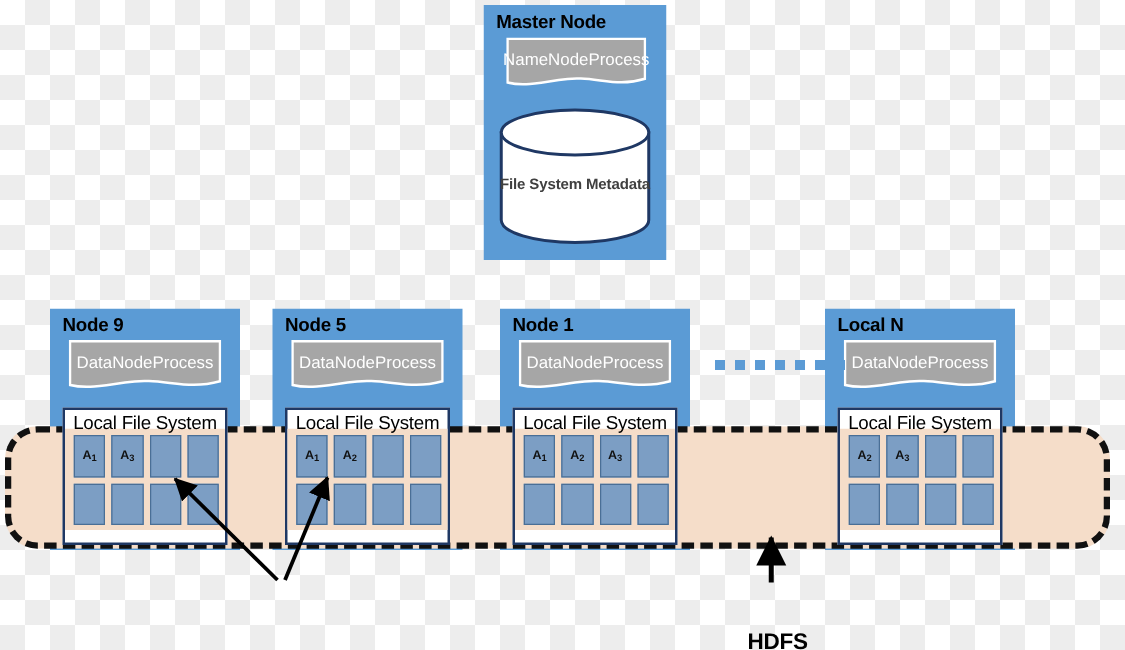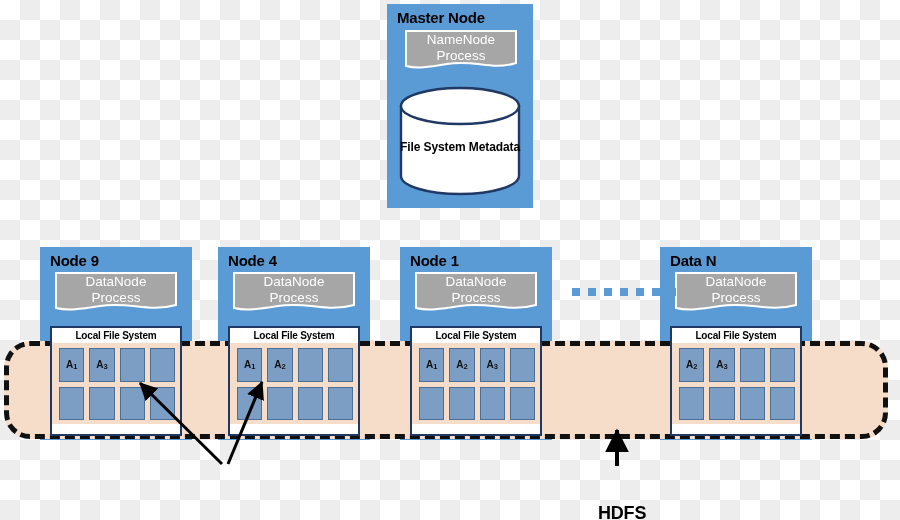--- a/index.html
+++ b/index.html
@@ -45,21 +45,21 @@
   }
 
   
   .proc-banner {
     position: absolute;
     color: #ffffff;
     font-size: 13.5px;
     text-align: center;
     line-height: 1.18;
     display: flex;
-    flex-direction: column;
+    flex-direction: row;
     align-items: center;
     justify-content: center;
     padding-bottom: 4px;
     box-sizing: border-box;
   }
   .proc-banner .banner-bg {
     position: absolute;
     left: 0; top: 0;
     width: 100%; height: 100%;
     z-index: 0;
@@ -72,21 +72,21 @@
   
   .cylinder {
     position: absolute;
   }
   .cyl-label {
     position: absolute;
     width: 100%;
     text-align: center;
     font-size: 12px;
     font-weight: bold;
-    color: #000000;
+    color: #404040;
     letter-spacing: -0.1px;
   }
 
   
   #hdfs-band {
     position: absolute;
     left: 4px;
     top: 341px;
     width: 884px;
     height: 98px;
@@ -104,22 +104,22 @@
     border: 2px solid #1f3864;
     box-sizing: border-box;
     z-index: 8;
   }
   .lfs-title {
     position: absolute;
     left: 0;
     top: 2px;
     width: 100%;
     text-align: center;
-    font-size: 10px;
-    font-weight: bold;
+    font-size: 15px;
+    font-weight: normal;
     color: #000;
     letter-spacing: -0.2px;
     z-index: 3;
   }
   .lfs-strip {
     position: absolute;
     left: 0;
     width: 100%;
     background: #f5ddc9;
     z-index: 1;
@@ -242,21 +242,21 @@
         <div class="blk"></div>
         <div class="blk"></div>
         <div class="blk"></div>
         <div class="blk"></div>
         <div class="blk"></div>
         <div class="blk"></div>
       </div>
   </div>
 
   <div class="node-panel" style="left:218px; top:247px; width:152px; height:193px;">
-    <div class="node-title">Node 4</div>
+    <div class="node-title">Node 5</div>
     <div class="proc-banner" style="left:15px; top:25px; width:122px; height:40px;">
       <svg class="banner-bg" viewBox="0 0 122 40" preserveAspectRatio="none">
         <path d="M1,1 L121,1 L121,33 C92,41 75,29 45,34 C26,37 13,39 1,36 Z" fill="#a6a6a6" stroke="#ffffff" stroke-width="2"></path>
       </svg>
       <span class="banner-txt">DataNode</span>
       <span class="banner-txt">Process</span>
     </div>
   </div>
   <div class="lfs-box" style="left:228px; top:326px; width:132px; height:110px;">
     <div class="lfs-strip" style="top:15px; height:81px;"></div>
@@ -292,21 +292,21 @@
         <div class="blk">A<sub>3</sub></div>
         <div class="blk"></div>
         <div class="blk"></div>
         <div class="blk"></div>
         <div class="blk"></div>
         <div class="blk"></div>
       </div>
   </div>
 
   <div class="node-panel" style="left:660px; top:247px; width:152px; height:193px;">
-    <div class="node-title">Data N</div>
+    <div class="node-title">Local N</div>
     <div class="proc-banner" style="left:15px; top:25px; width:122px; height:40px;">
       <svg class="banner-bg" viewBox="0 0 122 40" preserveAspectRatio="none">
         <path d="M1,1 L121,1 L121,33 C92,41 75,29 45,34 C26,37 13,39 1,36 Z" fill="#a6a6a6" stroke="#ffffff" stroke-width="2"></path>
       </svg>
       <span class="banner-txt">DataNode</span>
       <span class="banner-txt">Process</span>
     </div>
   </div>
   <div class="lfs-box" style="left:670px; top:326px; width:132px; height:110px;">
     <div class="lfs-strip" style="top:15px; height:81px;"></div>

